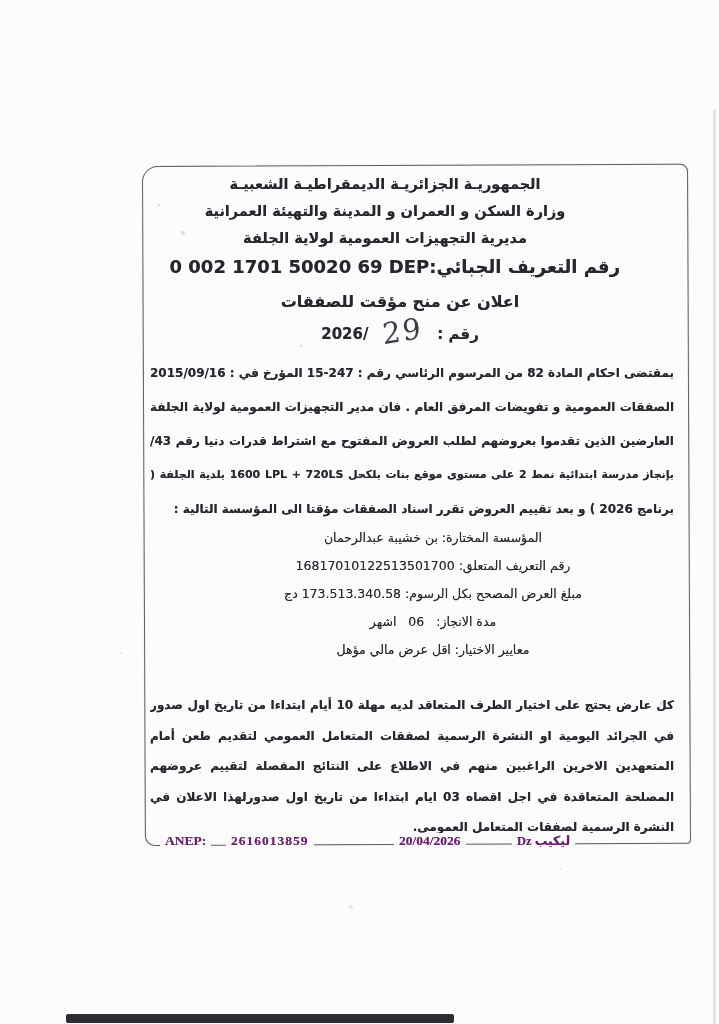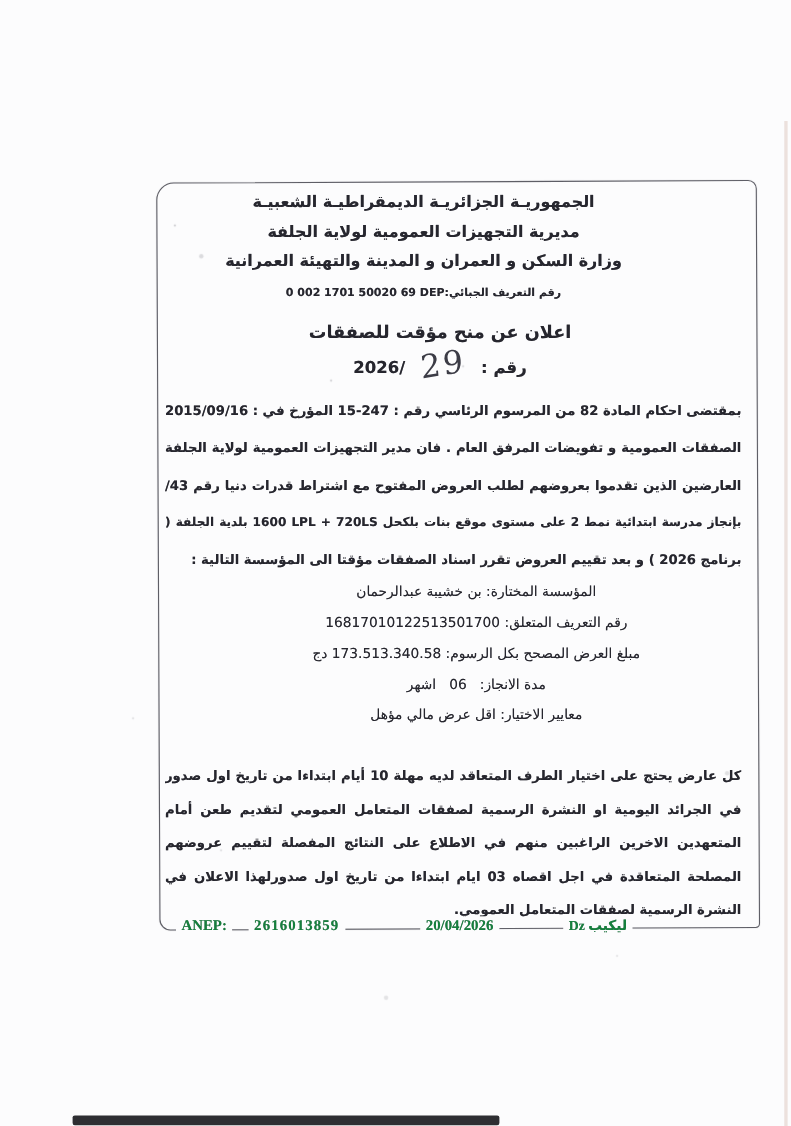--- a/index.html
+++ b/index.html
@@ -15,21 +15,21 @@
   .frame{
     position:absolute;left:142px;top:166px;width:544px;height:678px;
     border:1.5px solid rgba(58,58,68,.82);
     border-radius:16px 8px 4px 10px;
     transform:rotate(-.25deg);transform-origin:top left;
     box-shadow:0 0 1px rgba(70,70,80,.35);
   }
   
   .header{position:absolute;top:171px;left:150px;width:470px;text-align:center;direction:rtl;font-weight:bold;}
   .h-line{font-size:14.5px;line-height:27px;}
-  .h-line.tax{font-size:10px;line-height:29px;}
+  .h-line.tax{font-size:18px;line-height:29px;text-align:right;}
   .h-line.tax .ltr{direction:ltr;unicode-bidi:isolate;}
   
   .title{position:absolute;top:292px;left:190px;width:420px;text-align:center;direction:rtl;font-weight:bold;font-size:16px;}
   .numline{
     position:absolute;top:314px;left:190px;width:420px;height:40px;
     display:flex;direction:rtl;justify-content:center;align-items:center;gap:14px;
     font-weight:bold;font-size:15px;
   }
   .handwritten{
     font-family:"DejaVu Serif",serif;font-weight:400;font-size:29px;letter-spacing:2px;
@@ -42,25 +42,25 @@
   .par2{top:690px;}
   .par .line{height:34px;line-height:34px;overflow:hidden;text-align:justify;text-align-last:justify;}
   .par2 .line{height:30.5px;line-height:30.5px;}
   .par .line.small{font-size:11px;}
   .par .line.end{text-align-last:right;}
   
   .award{position:absolute;top:524px;right:46px;width:480px;direction:rtl;text-align:center;font-weight:normal;font-size:12.5px;}
   .award .a-line{height:28px;line-height:28px;}
   
   .footer{position:absolute;left:142px;top:831px;width:544px;height:20px;z-index:3;
-    font-family:"Liberation Serif","DejaVu Sans",serif;font-weight:bold;font-size:13.5px;color:#15803d;}
+    font-family:"Liberation Serif","DejaVu Sans",serif;font-weight:bold;font-size:13.5px;color:#701a75;}
   .f-item{position:absolute;top:2px;background:#fcfcfd;padding:0 5px;white-space:nowrap;}
   .f1{left:18px;}
   .f2{left:84px;letter-spacing:1px;}
-  .f3{left:240px;}
+  .f3{left:252px;}
   .f4{left:348px;direction:ltr;unicode-bidi:isolate;font-size:12.5px;margin-left:22px;}
   
   .bottom-bar{position:absolute;left:66px;top:1014px;width:388px;height:9px;background:#2e2e32;border-radius:2px;filter:blur(.7px);}
   .edge-line{position:absolute;right:3px;top:110px;height:914px;width:3px;background:rgba(205,175,160,.35);}
   .specks{position:absolute;left:0;top:0;width:2px;height:2px;background:transparent;border-radius:50%;
     box-shadow:
       182px 232px 1px 1px rgba(50,50,60,.16),
       420px 332px 1px 0 rgba(50,50,60,.18),
       300px 345px 1px 0 rgba(50,50,60,.22),
       520px 182px 1px 0 rgba(50,50,60,.12),
@@ -73,22 +73,22 @@
 </style>
 </head>
 <body>
 
 <div class="scan ink">
 
   <div class="frame"></div>
 
   <div class="header">
     <div class="h-line">الجمهوريـة الجزائريـة الديمقراطيـة الشعبيـة</div>
+    <div class="h-line">وزارة السكن و العمران و المدينة والتهيئة العمرانية</div>
     <div class="h-line">مديرية التجهيزات العمومية لولاية الجلفة</div>
-    <div class="h-line">وزارة السكن و العمران و المدينة والتهيئة العمرانية</div>
     <div class="h-line tax"><span>رقم التعريف الجبائي:</span><span class="ltr">0 002 1701 50020 69 DEP</span></div>
   </div>
 
   <div class="title">اعلان عن منح مؤقت للصفقات</div>
 
   <div class="numline">
     <span>رقم :</span>
     <span class="handwritten">29</span>
     <span>/2026</span>
   </div>

